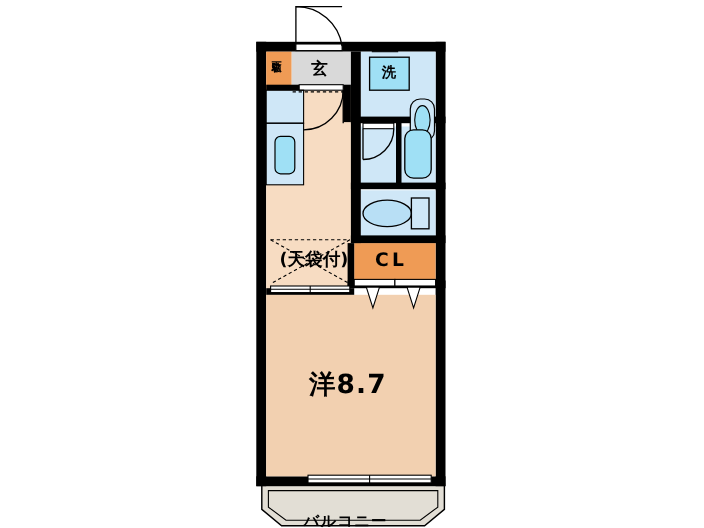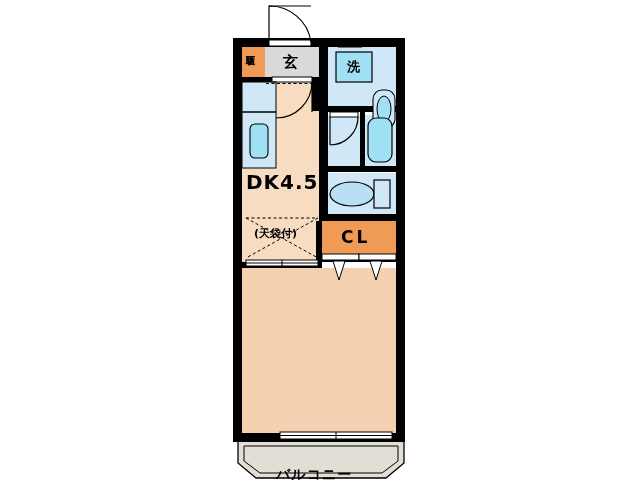--- a/index.html
+++ b/index.html
@@ -17,21 +17,21 @@
   .shoe{background:#ef9b55;}
   
   .lbl{position:absolute;color:#000;font-weight:bold;white-space:nowrap;
        letter-spacing:0px;line-height:1;}
   .lbl-dk{font-size:20px;letter-spacing:1px;}
   .lbl-room{font-size:24px;letter-spacing:1px;}
   .lbl-cl{font-size:17px;letter-spacing:3px;}
   .lbl-gen{font-size:15px;}
   .lbl-sen{font-size:13px;}
   .lbl-bal{font-size:14px;letter-spacing:1px;}
-  .lbl-ten{font-size:11px;}
+  .lbl-ten{font-size:16px;}
   .lbl-shoe{font-size:9px;writing-mode:vertical-rl;line-height:1.05;
             text-orientation:upright;letter-spacing:0px;}
   svg{position:absolute;left:0;top:0;overflow:visible;}
   .stroke{fill:none;stroke:#000;stroke-width:1.2;}
   .strokeThin{fill:none;stroke:#000;stroke-width:1;}
   .dash{fill:none;stroke:#000;stroke-width:1;stroke-dasharray:3 2.5;}
 </style>
 </head>
 <body>
 
@@ -142,20 +142,20 @@
     <line class="strokeThin" x1="336" y1="432" x2="336" y2="439"></line>
 
   </svg>
 
   <div class="lbl lbl-shoe" style="left:245px;top:49px;">下駄箱</div>
 
   <div class="lbl lbl-gen" style="left:283px;top:55px;">玄</div>
 
   <div class="lbl lbl-sen" style="left:347px;top:60px;">洗</div>
 
-  <div class="lbl lbl-dk" style="left:246px;top:172px;">DK4.5</div>
 
   <div class="lbl lbl-ten" style="left:254px;top:228px;">(天袋付)</div>
 
   <div class="lbl lbl-cl" style="left:341px;top:229px;">CL</div>
 
+  <div class="lbl lbl-room" style="left:281px;top:337px;">洋8.7</div>
 
 </div>
 
 </body></html>

